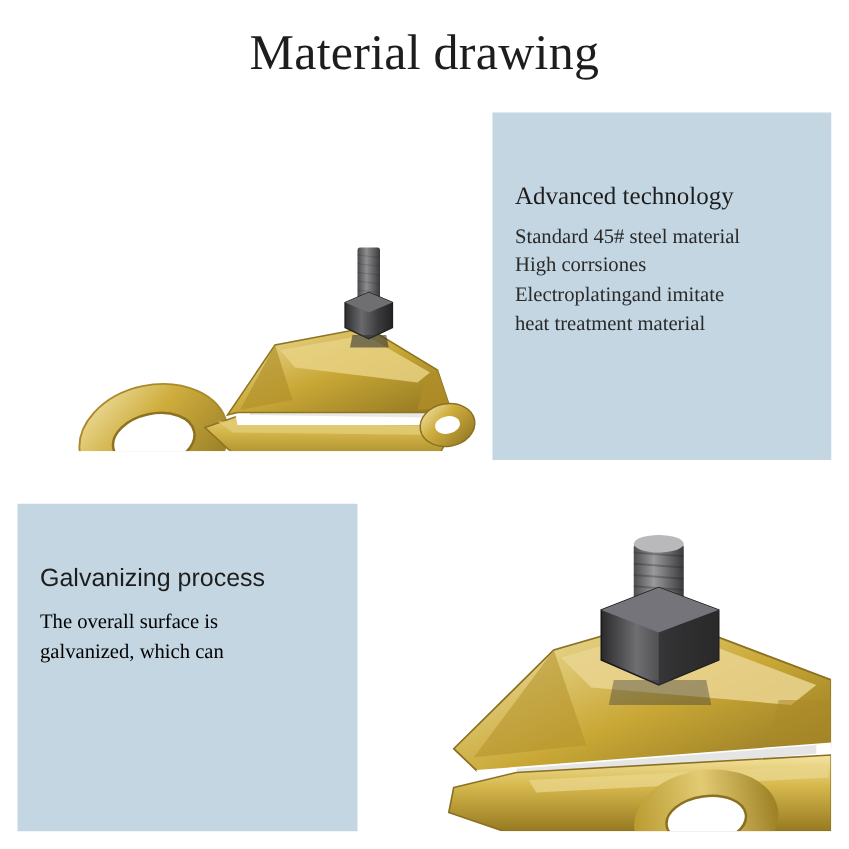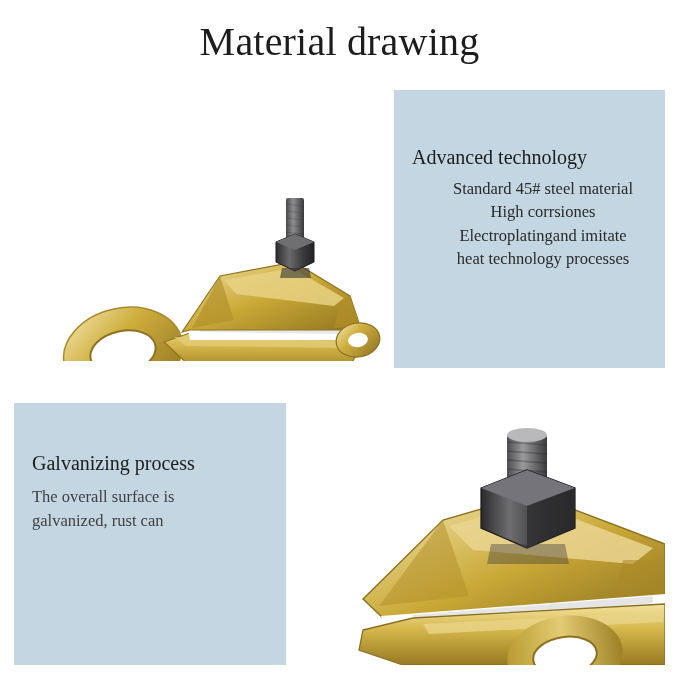--- a/index.html
+++ b/index.html
@@ -65,21 +65,20 @@
     font-family: "Liberation Serif", serif;
     font-size: 20px;
     color: #1d1d1d;
     margin-bottom: 8px;
   }
   .body-top {
     font-family: "Liberation Serif", serif;
     font-size: 16.5px;
     line-height: 1.42;
     color: #2a2a2a;
-    text-align: center;
   }
 
   
   .block-bottom {
     position: absolute;
     top: 384px;
     left: 14px;
     width: 651px;
     height: 281px;
   }
@@ -100,30 +99,30 @@
     background: #ffffff;
     overflow: hidden;
   }
   .text-bottom {
     position: absolute;
     top: 68px;
     left: 18px;
     width: 252px;
   }
   .head-bottom {
-    font-family: Liberation Serif, serif;
+    font-family: Liberation Sans, sans-serif;
     font-size: 20px;
     color: #1d1d1d;
     margin-bottom: 10px;
   }
   .body-bottom {
     font-family: "Liberation Serif", serif;
     font-size: 16.5px;
     line-height: 1.45;
-    color: #404040;
+    color: #000000;
   }
 
   
   svg.product { display: block; }
 </style>
 </head>
 <body>
 
 <div class="page">
 
@@ -212,21 +211,21 @@
         </g>
       </svg>
     </div>
 
     <div class="text-top">
       <div class="head-top">Advanced technology</div>
       <div class="body-top">
         <div>Standard 45# steel material</div>
         <div>High corrsiones</div>
         <div>Electroplatingand imitate</div>
-        <div>heat technology processes</div>
+        <div>heat treatment material</div>
       </div>
     </div>
   </div>
 
   <div class="block-bottom">
 
     <div class="panel-tint-bottom"></div>
 
     <div class="photo-bottom">
       <svg class="product" width="372" height="281" viewBox="0 0 372 281">
@@ -300,18 +299,18 @@
           <path d="M234 122 L282 104 L282 144 L234 164 Z" fill="#2d2d2f" opacity="0.75"></path>
           <path d="M198 160 L272 160 L276 180 L194 180 Z" fill="#3a3a3c66"></path>
         </g>
       </svg>
     </div>
 
     <div class="text-bottom">
       <div class="head-bottom">Galvanizing process</div>
       <div class="body-bottom">
         <div>The overall surface is</div>
-        <div>galvanized, rust can</div>
+        <div>galvanized, which can</div>
       </div>
     </div>
   </div>
 
 </div>
 
 </body></html>

